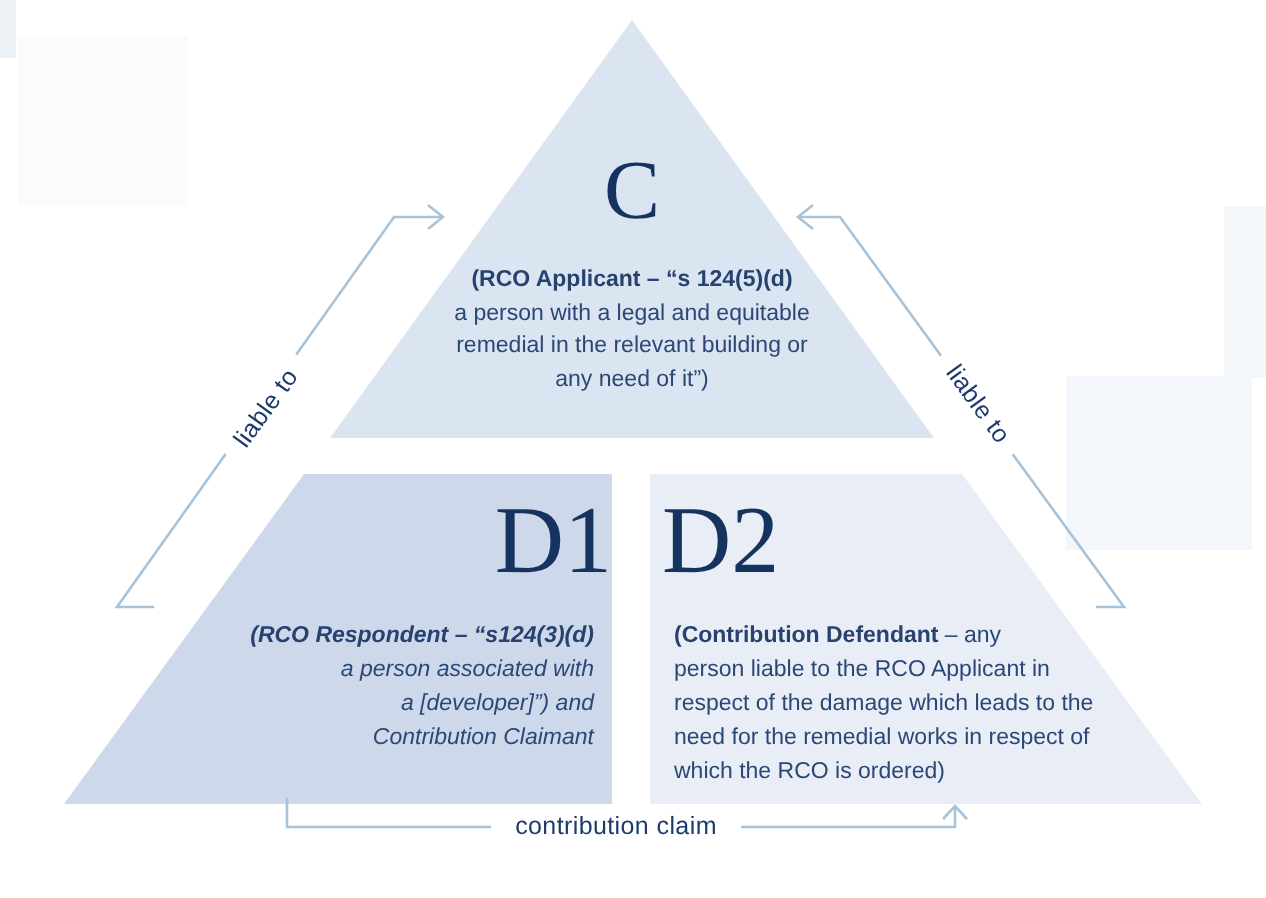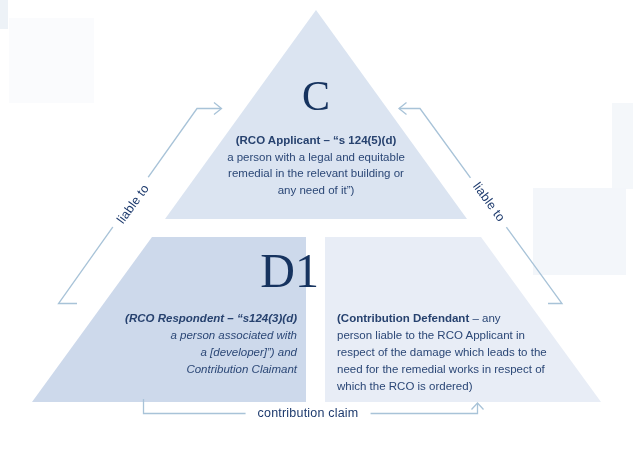--- a/index.html
+++ b/index.html
@@ -20,21 +20,21 @@
   svg.diagram { position: absolute; left: 0; top: 0; }
 
   .letter {
     position: absolute;
     font-family: "Liberation Serif", serif;
     color: #16335f;
     line-height: 1;
     white-space: nowrap;
   }
   .letter.c  { left: 196px; top: 75px;  width: 240px; text-align: center; font-size: 42px; }
-  .letter.d1 { right: 314px; top: 247px; font-size: 48px; text-align: left; }
+  .letter.d1 { right: 327px; top: 247px; font-size: 48px; text-align: left; }
   .letter.d2 { left: 331px;  top: 247px; font-size: 48px; }
 
   .desc {
     position: absolute;
     color: #2b4776;
     font-size: 11.5px;
     line-height: 16.5px;
     white-space: nowrap;
   }
   .desc .b { font-weight: bold; color: #27426f; }
@@ -91,20 +91,21 @@
   </div>
 
   <div class="letter d1">D1</div>
   <div class="desc d1">
     <div class="b">(RCO Respondent – “s124(3)(d)</div>
     <div>a person associated with</div>
     <div>a [developer]”) and</div>
     <div>Contribution Claimant</div>
   </div>
 
+  <div class="letter d2">D2</div>
   <div class="desc d2">
     <div><span class="b">(Contribution Defendant</span><span> – any</span></div>
     <div>person liable to the RCO Applicant in</div>
     <div>respect of the damage which leads to the</div>
     <div>need for the remedial works in respect of</div>
     <div>which the RCO is ordered)</div>
   </div>
 
   <div class="edge-label left">liable to</div>
   <div class="edge-label right">liable to</div>

